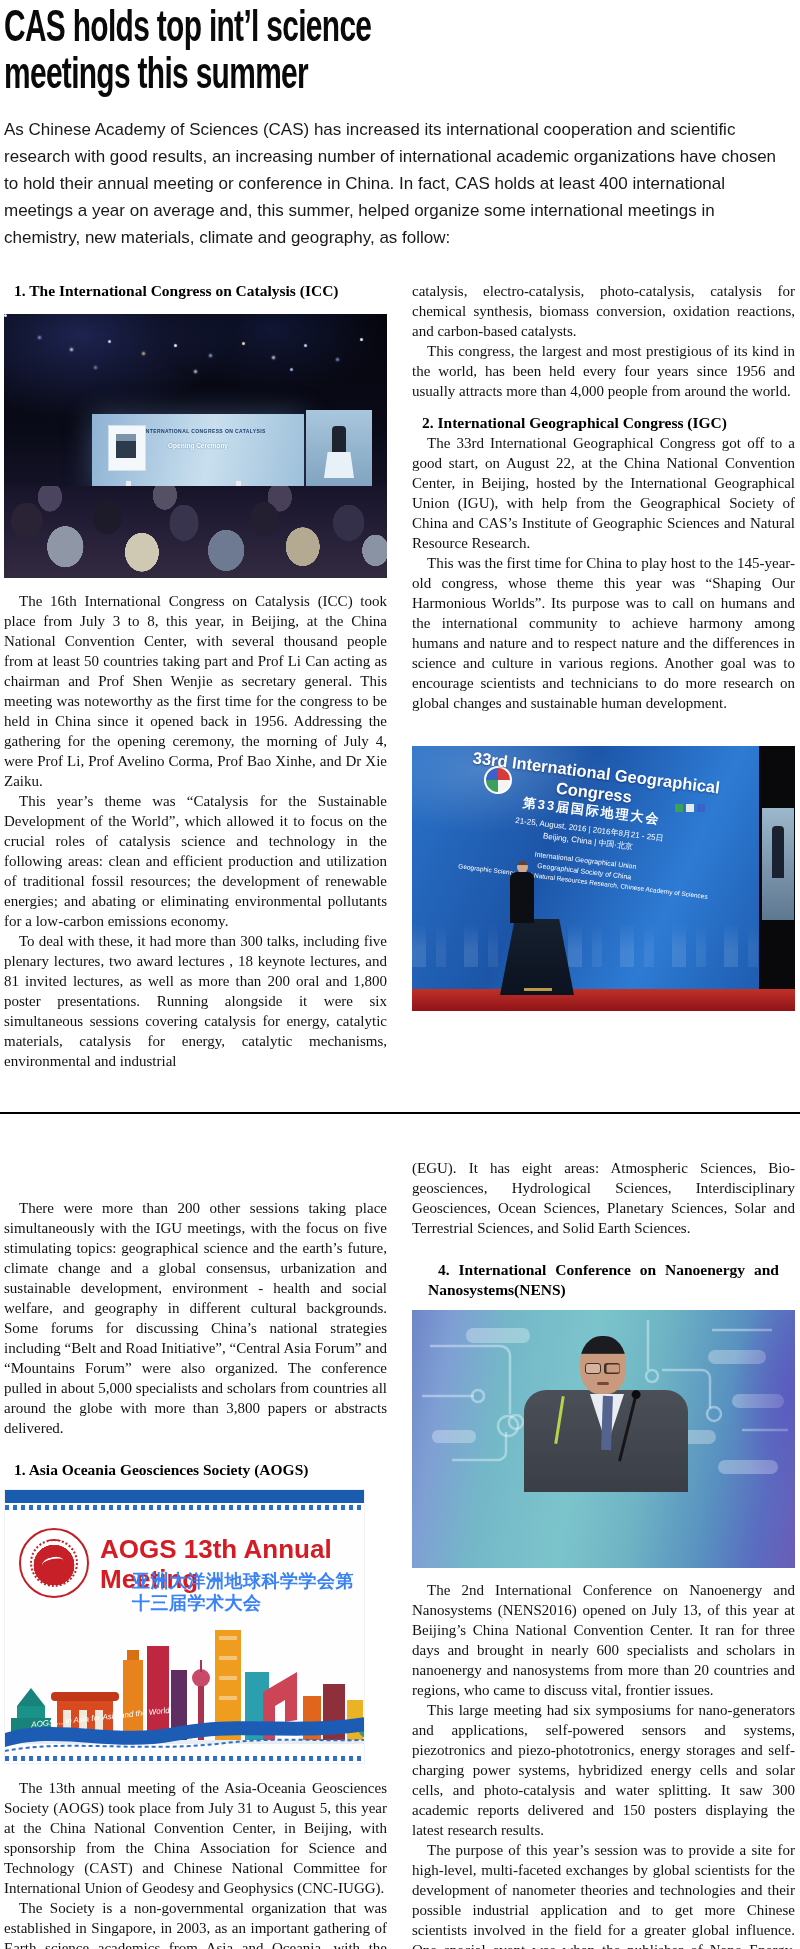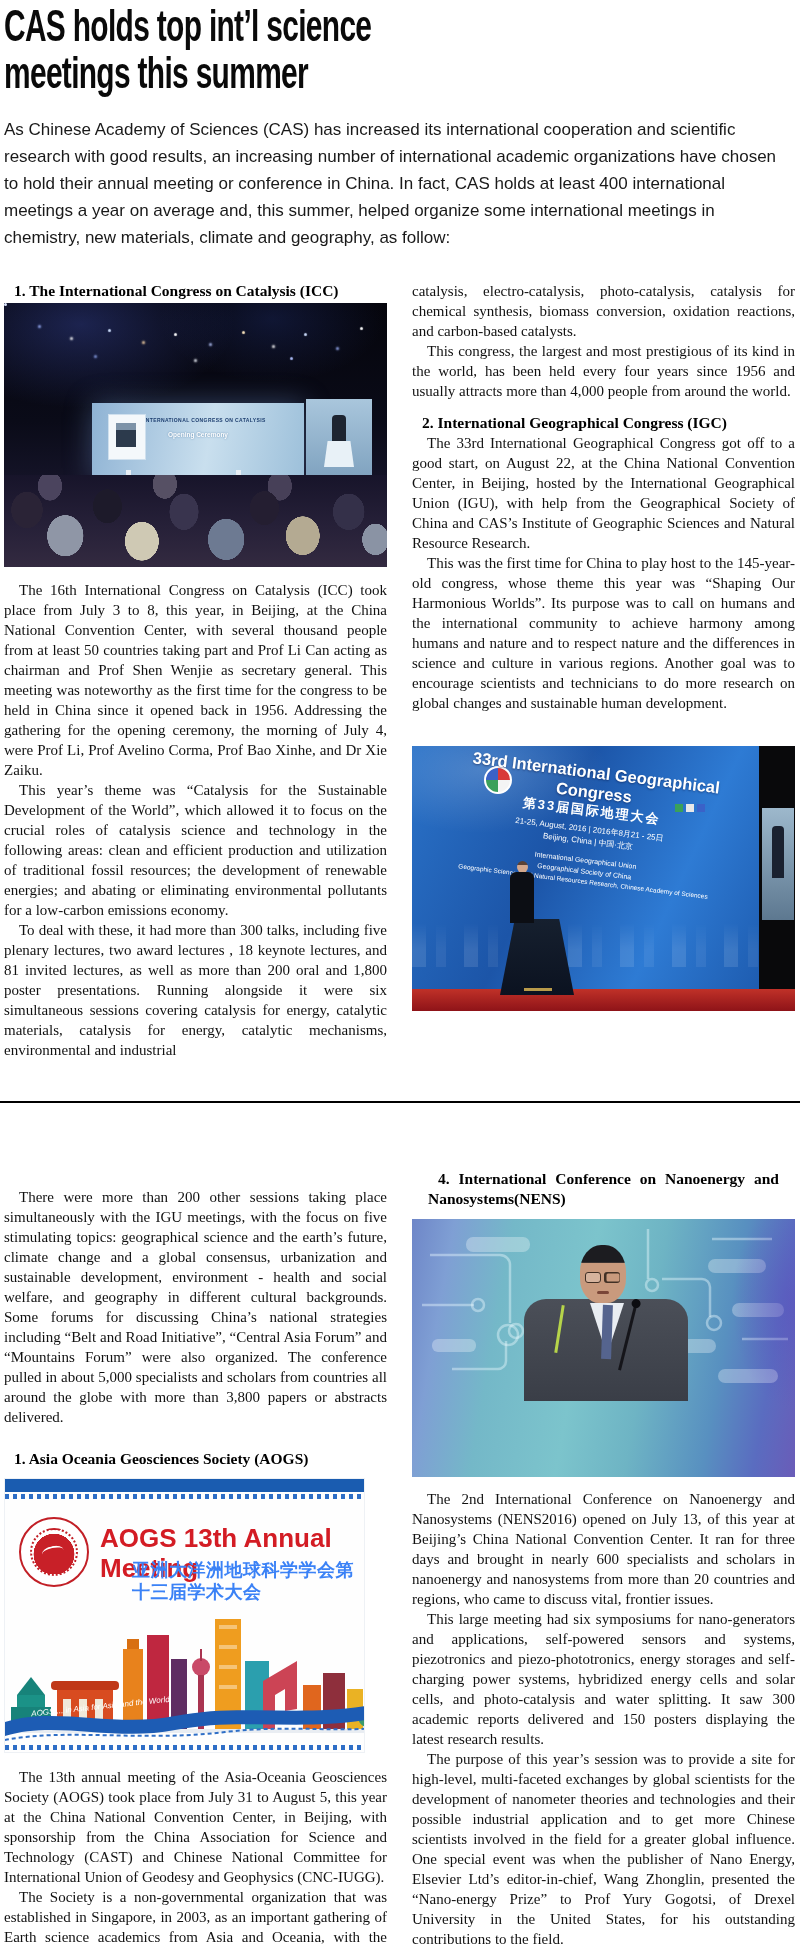--- a/index.html
+++ b/index.html
@@ -15,21 +15,21 @@
 
   
   .columns{display:flex;gap:25px;align-items:flex-start;}
   .sec1{margin-top:30px;}
   .col{width:383px;flex:0 0 383px;}
   .p{font:15px/20px "Liberation Serif","DejaVu Serif",serif;text-align:justify;
      text-indent:15px;margin:0;color:#111;}
   .p.cont{text-indent:0;}
   .h{font:bold 15.5px/20px "Liberation Serif","DejaVu Serif",serif;color:#000;
      text-indent:10px;margin:0;}
-  .s1-left .h{margin-bottom:2px;}
+  .s1-left .h{margin-bottom:13px;}
   .s1-right .h{margin-top:12px;}
   .h4{text-align:justify;}
   .divider{border:0;border-top:2px solid #000;margin:41px -4px 0 -4px;}
   .sec2{margin-top:0;}
   .s2-left{padding-top:84px;}
   .s2-right{padding-top:44px;}
   .s2-left .h{margin:22px 0 9px;}
   .s2-right .h{margin:22px 16px 10px;}
 
   .img{position:relative;overflow:hidden;}
@@ -294,20 +294,21 @@
         </svg>
         <div class="aogs-ribbon">AOGS ... in Asia for Asia and the World</div>
         <div class="aogs-squiggle bottom"></div>
       </div>
 
       <p class="p">The 13th annual meeting of the Asia-Oceania Geosciences Society (AOGS) took place from July 31 to August 5, this year at the China National Convention Center, in Beijing, with sponsorship from the China Association for Science and Technology (CAST) and Chinese National Committee for International Union of Geodesy and Geophysics (CNC-IUGG).</p>
       <p class="p">The Society is a non-governmental organization that was established in Singapore, in 2003, as an important gathering of Earth science academics from Asia and Oceania, with the purpose of promoting the geosciences through greater communications and cooperation in hopes of equaling the American Geophysical Union (AGU) and European Geosciences Union</p>
     </div>
 
     <div class="col s2-right">
+      <p class="p cont">(EGU). It has eight areas: Atmospheric Sciences, Bio-geosciences, Hydrological Sciences, Interdisciplinary Geosciences, Ocean Sciences, Planetary Sciences, Solar and Terrestrial Sciences, and Solid Earth Sciences.</p>
       <div class="h h4">4. International Conference on Nanoenergy and Nanosystems(NENS)</div>
 
       <div class="img img-nens">
         <svg class="nens-circuit" width="383" height="258" viewBox="0 0 383 258">
           <g stroke="rgba(235,250,255,.42)" stroke-width="2.5" fill="none">
             <path d="M18 36 h70 a10 10 0 0 1 10 10 v58"></path>
             <path d="M10 86 h52"></path>
             <path d="M300 20 h60"></path>
             <path d="M250 60 h40 a8 8 0 0 1 8 8 v30"></path>
             <path d="M236 10 v50"></path>

